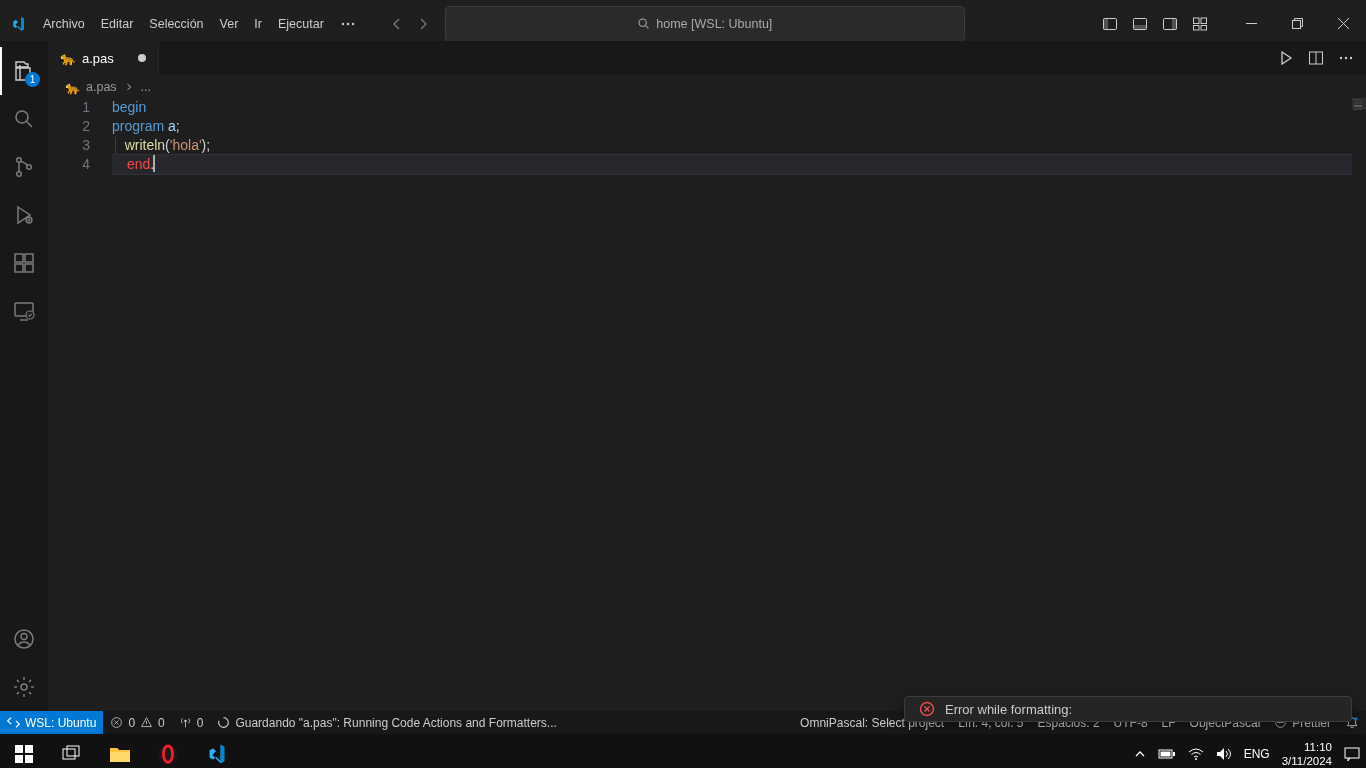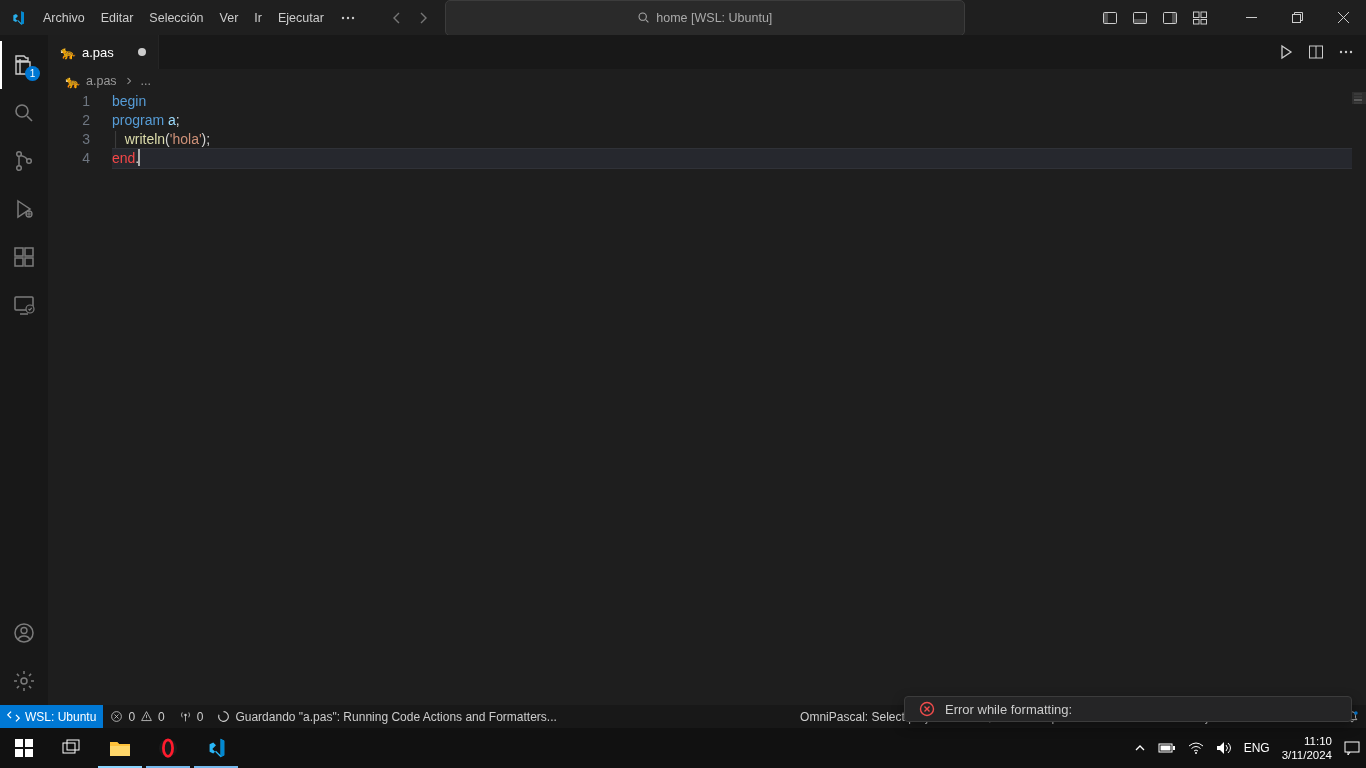--- a/index.html
+++ b/index.html
@@ -1,19 +1,19 @@
 <!DOCTYPE html>
 <html><head>
 <meta charset="utf-8">
 <style>
 * { margin: 0; padding: 0; box-sizing: border-box; font-family: -apple-system, "Segoe UI", sans-serif; }
 body { width: 1366px; height: 768px; background: #1e1e1e; color: #ccc; overflow: hidden; font-size: 13px; }
 
 
-.titlebar { height: 35px; background: #1f1f1f; display: flex; align-items: center; color: #ccc; }
+.titlebar { height: 35px; background: #1f1f1f; display: flex; align-items: center; color: #ccc; margin-top: 6px; }
 .titlebar .logo { width: 35px; display:flex; align-items:center; justify-content:center; }
 .titlebar .menus { display: flex; }
 .titlebar .menu-item { padding: 0 8px; height: 35px; display:flex; align-items:center; cursor: default; font-size: 12.5px; }
 .titlebar .menu-ellipsis { padding: 0 8px; display:flex; align-items:center; }
 .titlebar .nav-arrows { display:flex; gap: 10px; margin-left: 25px; margin-right: 14px; }
 .titlebar .nav-arrows span { opacity: .5; }
 .titlebar .search { flex: 0 0 520px; height: 36px; background: #2a2a2a; border: 1px solid #3c3c3c; border-radius: 5px; display:flex; align-items:center; justify-content:center; gap:6px; color:#aaa; font-size:12.5px; }
 .titlebar .spacer { flex: 1; }
 .titlebar .layout-icons { display:flex; gap:14px; margin-right: 20px; }
 .titlebar .window-controls { display:flex; }
@@ -44,21 +44,21 @@
 .gutter { width:64px; text-align:right; color:#6e7681; padding-right:22px; padding-top:0; user-select:none; }
 .gutter div { height:19px; }
 .code { flex:1; padding-top:0; position:relative;}
 .code-line { height:19px; white-space:pre; }
 .code-line.current { background:#26282e; border:1px solid #303238; border-left:none; border-right:none; margin-top:-1px; padding-top:0; box-sizing:content-box;}
 .tok-kw { color:#569cd6; }
 .tok-id { color:#9cdcfe; }
 .tok-fn { color:#dcdcaa; }
 .tok-str { color:#ce9178; }
 .tok-punc { color:#d4d4d4; }
-.tok-err { color:#f44747; }
+.tok-err { color:#f44747;margin-left:15px; }
 .indent-guide { color:#404040; }
 .cursor { display:inline-block; width:2px; height:17px; background:#aeafad; vertical-align:text-bottom; margin-left:-1px;}
 
 .minimap { width:14px; background:#1e1e1e; position:relative;}
 .minimap .mm-viewport{ position:absolute; top:0; left:0; right:0; height:12px; background:rgba(200,200,200,.10);}
 .minimap .mm-line{ position:absolute; left:2px; width:8px; height:2px; background:#3a3a3a;}
 .minimap .mm-line.hl{ background:#5a5a5a;}
 
 
 .notification { position:absolute; right:14px; bottom:46px; width:448px; background:#252526; border:1px solid #3c3c3c; border-radius:4px; display:flex; align-items:center; gap:10px; padding:4px 14px; color:#ccc; font-size:13px; box-shadow:0 4px 12px rgba(0,0,0,.4);}

